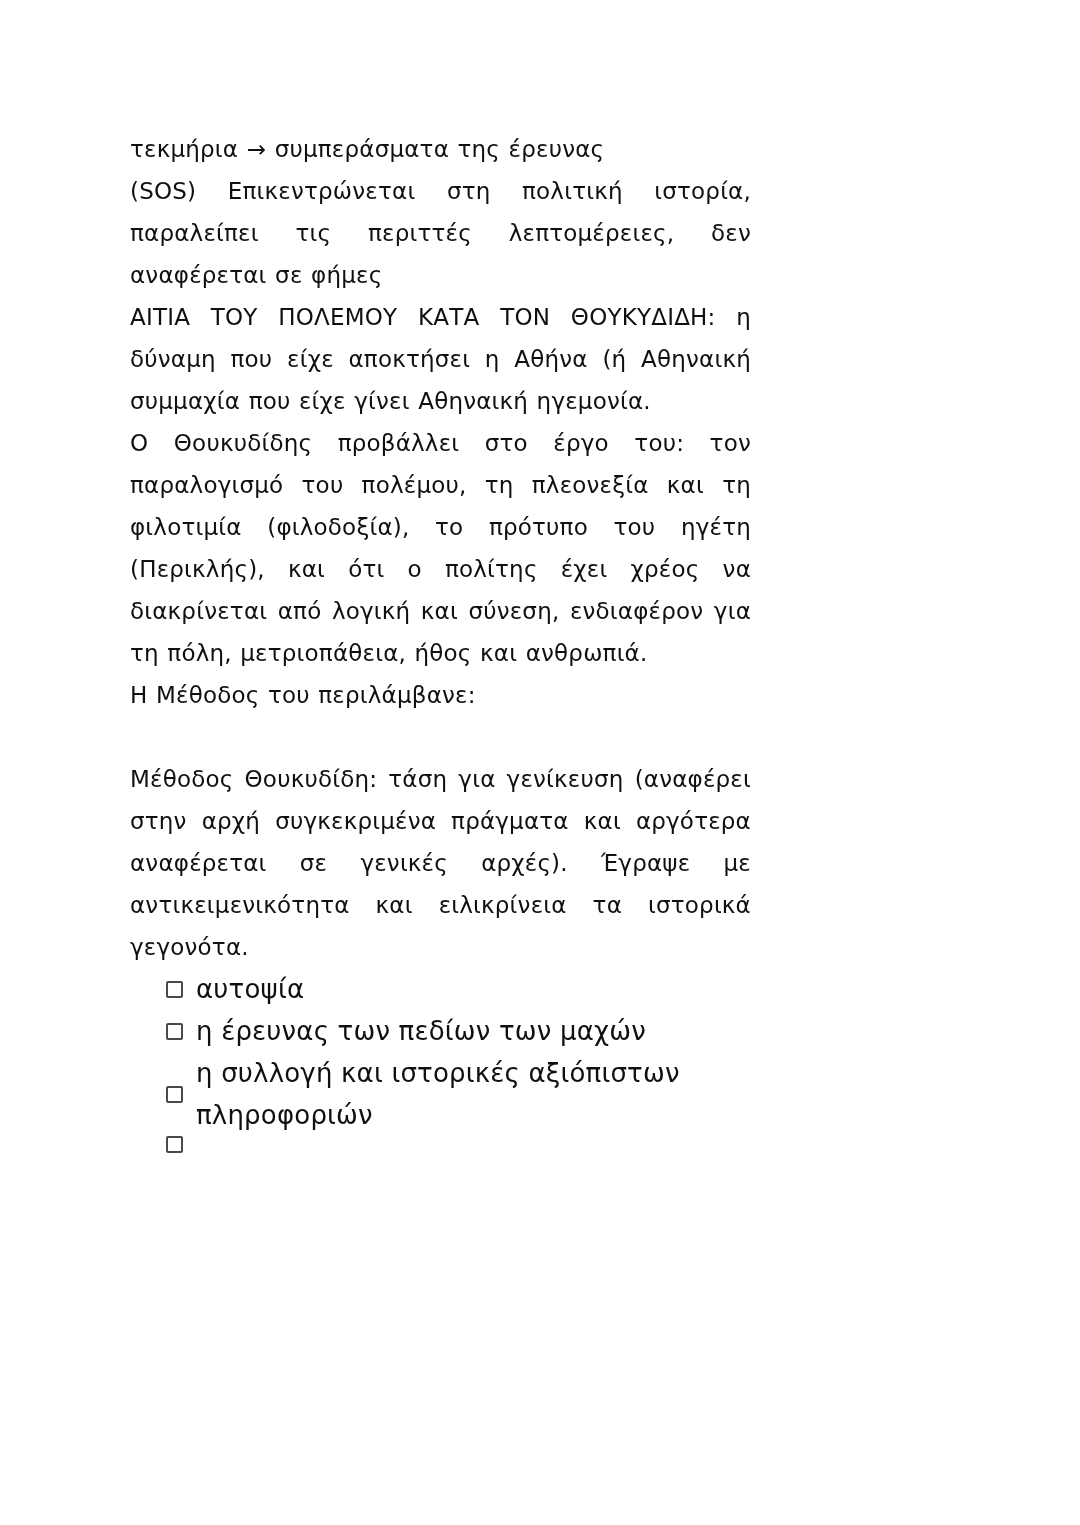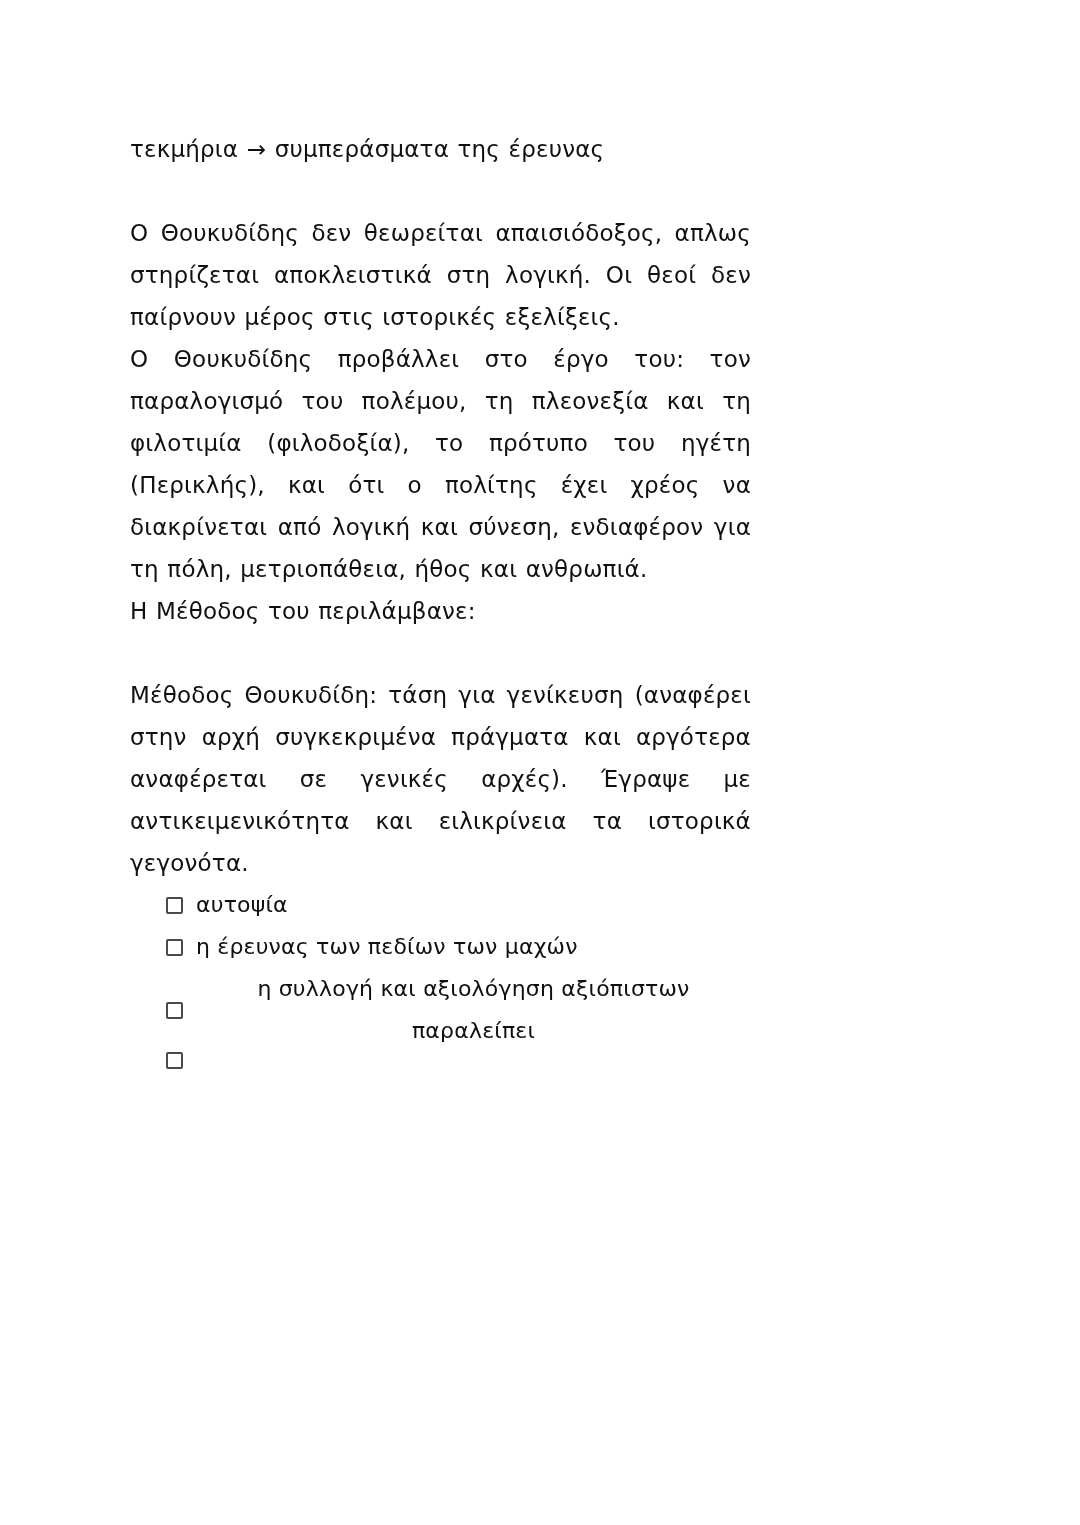--- a/index.html
+++ b/index.html
@@ -33,24 +33,23 @@
       margin-top: 42px;
     }
     .method-list {
       list-style: none;
       margin: 0;
       padding: 0 0 0 36px;
     }
     .method-list li {
       display: flex;
       align-items: center;
-      font-size: 22px;
+      font-size: 26px;
       line-height: 42px;
       letter-spacing: 0.2px;
-      text-align: center;
     }
     .checkbox {
       display: inline-block;
       box-sizing: border-box;
       width: 17px;
       height: 17px;
       border: 2px solid #4a4a4a;
       border-radius: 2px;
       margin-right: 13px;
       flex: 0 0 auto;
@@ -58,41 +57,42 @@
     }
   </style>
 </head>
 <body>
 
 <div class="page">
 
   <p class="para">τεκμήρια → συμπεράσματα της έρευνας</p>
 
 
+  <p class="para">(SOS) Επικεντρώνεται στη πολιτική ιστορία, παραλείπει τις περιττές λεπτομέρειες, δεν αναφέρεται σε φήμες</p>
 
+  <p class="para">ΑΙΤΙΑ ΤΟΥ ΠΟΛΕΜΟΥ ΚΑΤΑ ΤΟΝ ΘΟΥΚΥΔΙΔΗ: η δύναμη που είχε αποκτήσει η Αθήνα (ή Αθηναική συμμαχία που είχε γίνει Αθηναική ηγεμονία.</p>
 
-  <p class="para gap">Ο Θουκυδίδης δεν θεωρείται απαισιόδοξος, απλως στηρίζεται αποκλειστικά στη λογική. Οι θεοί δεν παίρνουν μέρος στις ιστορικές εξελίξεις.</p>
 
   <p class="para">Ο Θουκυδίδης προβάλλει στο έργο του: τον παραλογισμό του πολέμου, τη πλεονεξία και τη φιλοτιμία (φιλοδοξία), το πρότυπο του ηγέτη (Περικλής), και ότι ο πολίτης έχει χρέος να διακρίνεται από λογική και σύνεση, ενδιαφέρον για τη πόλη, μετριοπάθεια, ήθος και ανθρωπιά.</p>
 
   <p class="para">Η Μέθοδος του περιλάμβανε:</p>
 
   <p class="para gap">Μέθοδος Θουκυδίδη: τάση για γενίκευση (αναφέρει στην αρχή συγκεκριμένα πράγματα και αργότερα αναφέρεται σε γενικές αρχές). Έγραψε με αντικειμενικότητα και ειλικρίνεια τα ιστορικά γεγονότα.</p>
 
   <ul class="method-list">
     <li>
       <span class="checkbox"></span>
       <span>αυτοψία</span>
     </li>
     <li>
       <span class="checkbox"></span>
       <span>η έρευνας των πεδίων των μαχών</span>
     </li>
     <li>
       <span class="checkbox"></span>
-      <span>η συλλογή και αξιολόγηση αξιόπιστων παραλείπει</span>
+      <span>η συλλογή και ιστορικές αξιόπιστων πληροφοριών</span>
     </li>
     <li>
       <span class="checkbox"></span>
     </li>
   </ul>
 
 </div>
 
 </body></html>

